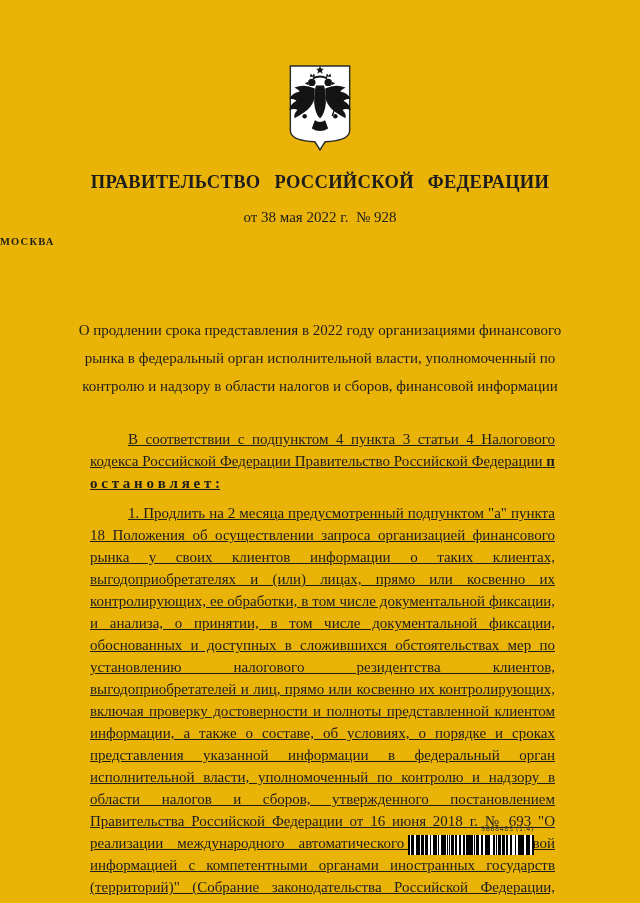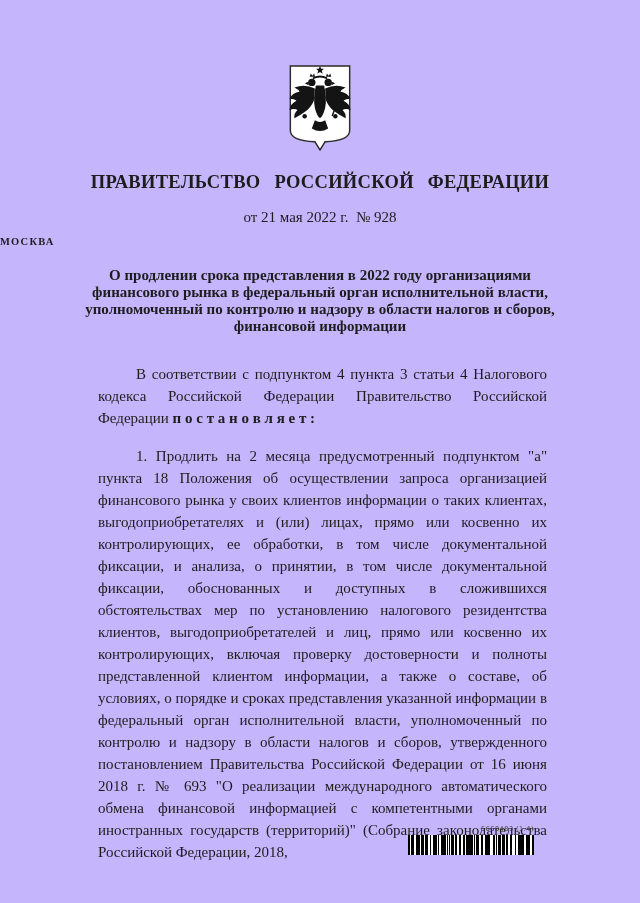--- a/index.html
+++ b/index.html
@@ -1,21 +1,21 @@
 <!DOCTYPE html>
 <html lang="ru"><head>
 <meta charset="utf-8">
 <style>
   html, body { margin: 0; padding: 0; background: #ffffff; }
   .page {
     position: relative;
     width: 640px;
     height: 903px;
     margin: 0;
-    background: #c4b5fd;
+    background: #eab308;
     font-family: "Liberation Serif", "DejaVu Serif", serif;
     color: #1d1d1d;
     overflow: hidden;
   }
   .emblem-wrap {
     width: 72px;
     height: 90px;
     margin: 63px auto 0 auto;
   }
   .emblem-wrap svg { display: block; width: 72px; height: 90px; }
@@ -46,35 +46,35 @@
   .city {
     margin-top: 11px;
     text-align: left;
     font-size: 10.5px;
     line-height: 11px;
     font-weight: bold;
     letter-spacing: 1.2px;
   }
   .subject {
     width: 484px;
-    margin: 20px auto 0 auto;
+    margin: 69px auto 0 auto;
     text-align: center;
-    font-weight: bold;
+    font-weight: normal;
     font-size: 15px;
-    line-height: 17px;
+    line-height: 28px;
   }
   .body-block {
     margin-top: 28px;
     padding: 0 77px 0 82px;
     font-size: 15px;
     line-height: 22px;
     text-align: justify;
     text-align-last: left;
   }
-  .body-block p { margin: 16px; text-indent: 38px; }
+  .body-block p { margin: 8px; text-indent: 38px; text-decoration: underline; }
   .decree-word { font-weight: bold; }
   .barcode-wrap {
     position: absolute;
     top: 826px;
     left: 408px;
     width: 126px;
     text-align: right;
   }
   .barcode-label {
     font-family: "DejaVu Sans", sans-serif;
@@ -123,21 +123,21 @@
         <circle cx="20" cy="52" r="2.2"></circle>
         <circle cx="50" cy="52" r="2.2"></circle>
         <rect x="49" y="44" width="1.4" height="8" transform="rotate(20 49 44)"></rect>
       </g>
     </svg>
   </div>
 
   <div class="org-title">ПРАВИТЕЛЬСТВО РОССИЙСКОЙ ФЕДЕРАЦИИ</div>
 
 
-  <div class="date-line">от 21 мая 2022 г.  № 928</div>
+  <div class="date-line">от 38 мая 2022 г.  № 928</div>
 
   <div class="city">МОСКВА</div>
 
   <div class="subject">О продлении срока представления в 2022 году организациями финансового рынка в федеральный орган исполнительной власти, уполномоченный по контролю и надзору в области налогов и сборов, финансовой информации</div>
 
   <div class="body-block">
     <p><span>В соответствии с подпунктом 4 пункта 3 статьи 4 Налогового кодекса Российской Федерации Правительство Российской Федерации</span> <span class="decree-word">п о с т а н о в л я е т :</span></p>
     <p>1. Продлить на 2 месяца предусмотренный подпунктом "а" пункта 18 Положения об осуществлении запроса организацией финансового рынка у своих клиентов информации о таких клиентах, выгодоприобретателях и (или) лицах, прямо или косвенно их контролирующих, ее обработки, в том числе документальной фиксации, и анализа, о принятии, в том числе документальной фиксации, обоснованных и доступных в сложившихся обстоятельствах мер по установлению налогового резидентства клиентов, выгодоприобретателей и лиц, прямо или косвенно их контролирующих, включая проверку достоверности и полноты представленной клиентом информации, а также о составе, об условиях, о порядке и сроках представления указанной информации в федеральный орган исполнительной власти, уполномоченный по контролю и надзору в области налогов и сборов, утвержденного постановлением Правительства Российской Федерации от 16 июня 2018 г. № 693 "О реализации международного автоматического обмена финансовой информацией с компетентными органами иностранных государств (территорий)" (Собрание законодательства Российской Федерации, 2018,</p>
   </div>
 

